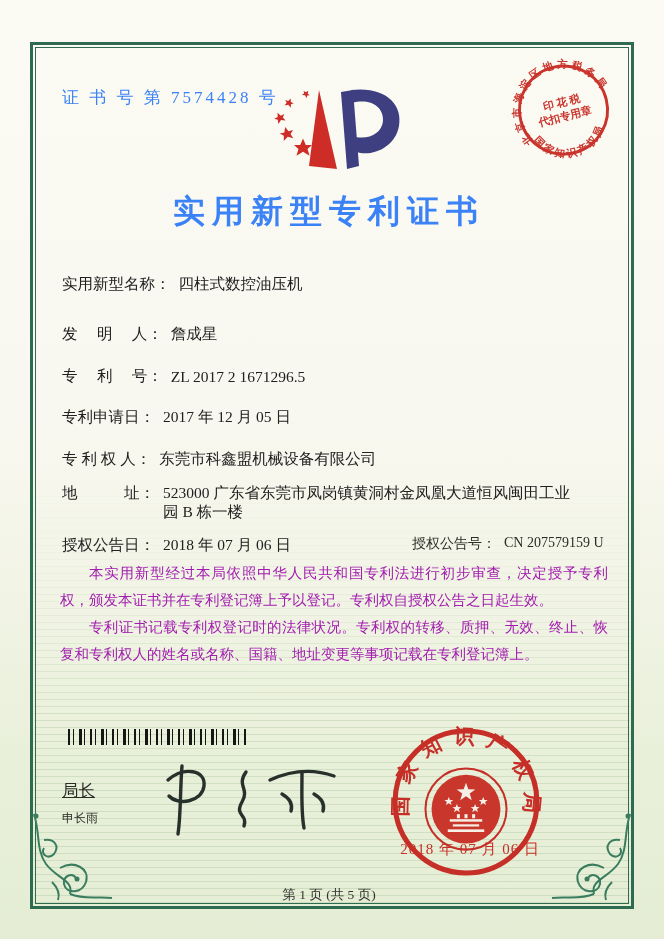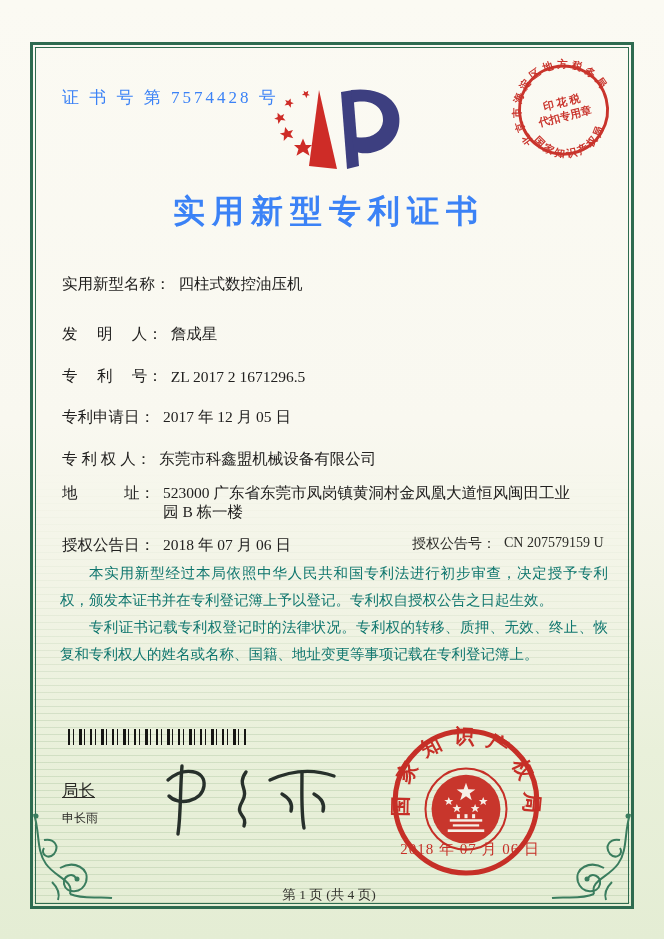--- a/index.html
+++ b/index.html
@@ -28,21 +28,21 @@
     position:absolute;left:30px;top:190px;width:598px;text-align:center;
     font-size:32px;font-weight:700;letter-spacing:7px;color:#3b82f6;
   }
   .field{position:absolute;left:62px;display:flex;font-size:15.5px;color:#222120;}
   .field .lab{flex:0 0 auto;white-space:pre;}
   .field .val{margin-left:8px;}
   .f1{top:274px;} .f2{top:324px;} .f3{top:366px;align-items:center;} .f4{top:407px;} .f5{top:449px;}
   .f6{top:483px;} .f6 .val{width:412px;line-height:19px;}
   .f7{top:535px;} .f8{position:absolute;left:372px;top:535px;display:flex;font-size:14px;margin-left:40px;}
   .f8 .lab{white-space:pre;} .f8 .val{margin-left:8px;}
-  .paras{position:absolute;left:60px;top:560px;width:548px;font-size:14.5px;line-height:27px;color:#0f766e;text-align:justify;}
+  .paras{position:absolute;left:60px;top:560px;width:548px;font-size:14.5px;line-height:27px;color:#a21caf;text-align:justify;}
   .paras p{margin:0;text-indent:2em;}
   
   .barcode{
     position:absolute;left:68px;top:729px;width:178px;height:16px;
     background:
       repeating-linear-gradient(90deg,#161613 0 2px,transparent 2px 5px,#161613 5px 6px,transparent 6px 11px,#161613 11px 14px,transparent 14px 16px,#161613 16px 17px,transparent 17px 22px);
   }
   
   .sig-title{position:absolute;left:62px;top:780px;font-size:16.5px;color:#2a2a26;font-family:"Liberation Sans","DejaVu Sans",sans-serif;text-decoration:underline;}
   .sig-name{position:absolute;left:62px;top:810px;font-size:12px;color:#2a2a26;font-family:"Liberation Sans","DejaVu Sans",sans-serif;}
@@ -212,13 +212,13 @@
       <path d="M14,30 C24,28 30,36 24,44 C18,50 10,44 14,38"></path>
       <path d="M30,58 C44,50 60,58 56,72 C52,84 36,84 34,74 C33,66 42,62 46,68"></path>
       <path d="M40,84 C54,90 70,86 82,88"></path>
       <path d="M22,72 C28,78 30,84 28,90"></path>
     </g>
     <circle cx="6" cy="6" r="2.5" fill="#3a7d5e"></circle>
     <circle cx="47" cy="69" r="2.5" fill="#3a7d5e"></circle>
   </svg>
 </div>
 
-<div class="footer">第 1 页 (共 4 页)</div>
+<div class="footer">第 1 页 (共 5 页)</div>
 
 </body></html>

